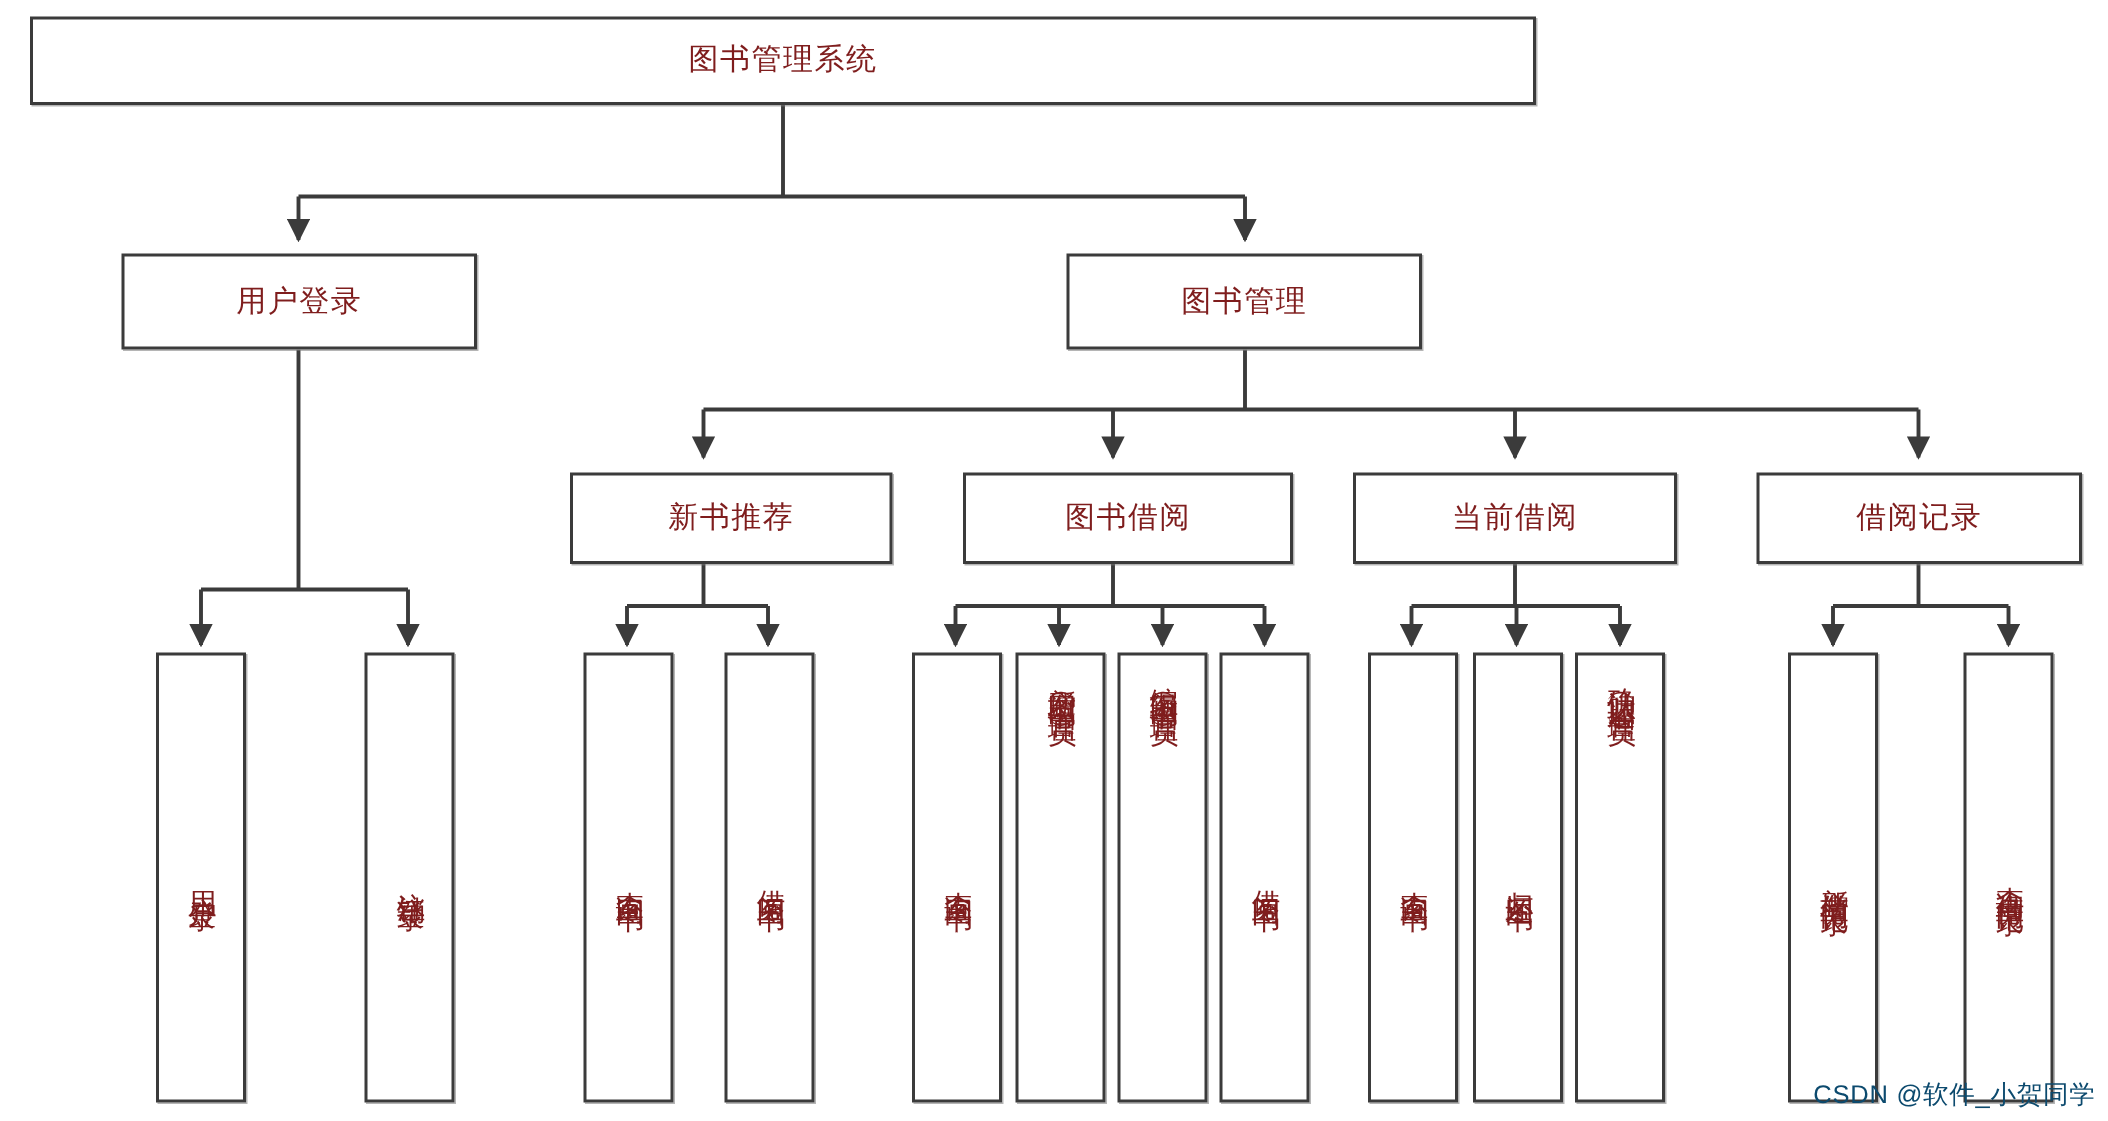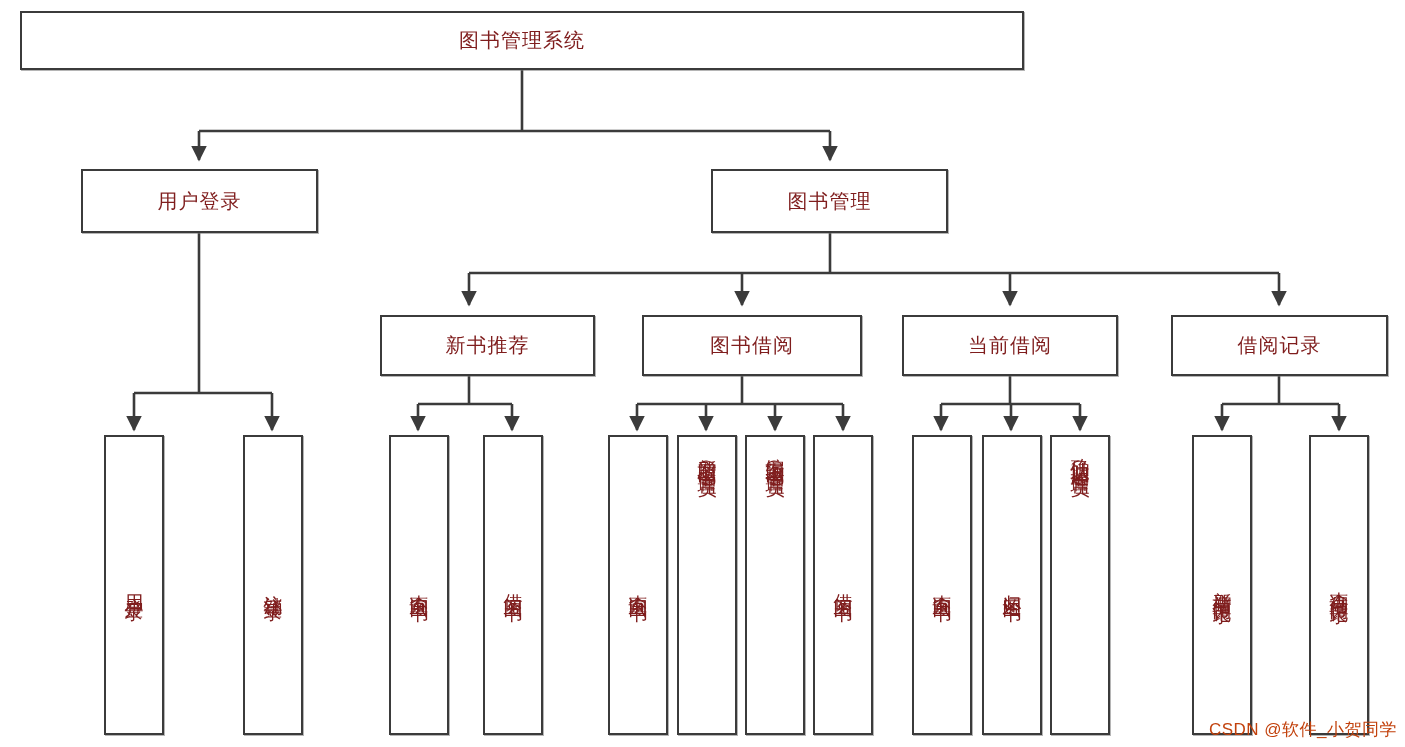--- a/index.html
+++ b/index.html
@@ -54,21 +54,21 @@
   }
   .node.v-mid {
     align-items: center;
     padding-top: 0;
   }
   #watermark {
     position: absolute;
     right: 8px;
     bottom: 6px;
     font-size: 17px;
-    color: #c2410c;
+    color: #0c4a6e;
     letter-spacing: 0.5px;
     white-space: nowrap;
     user-select: none;
   }
 </style>
 </head>
 <body>
 
 <div id="canvas">
 

